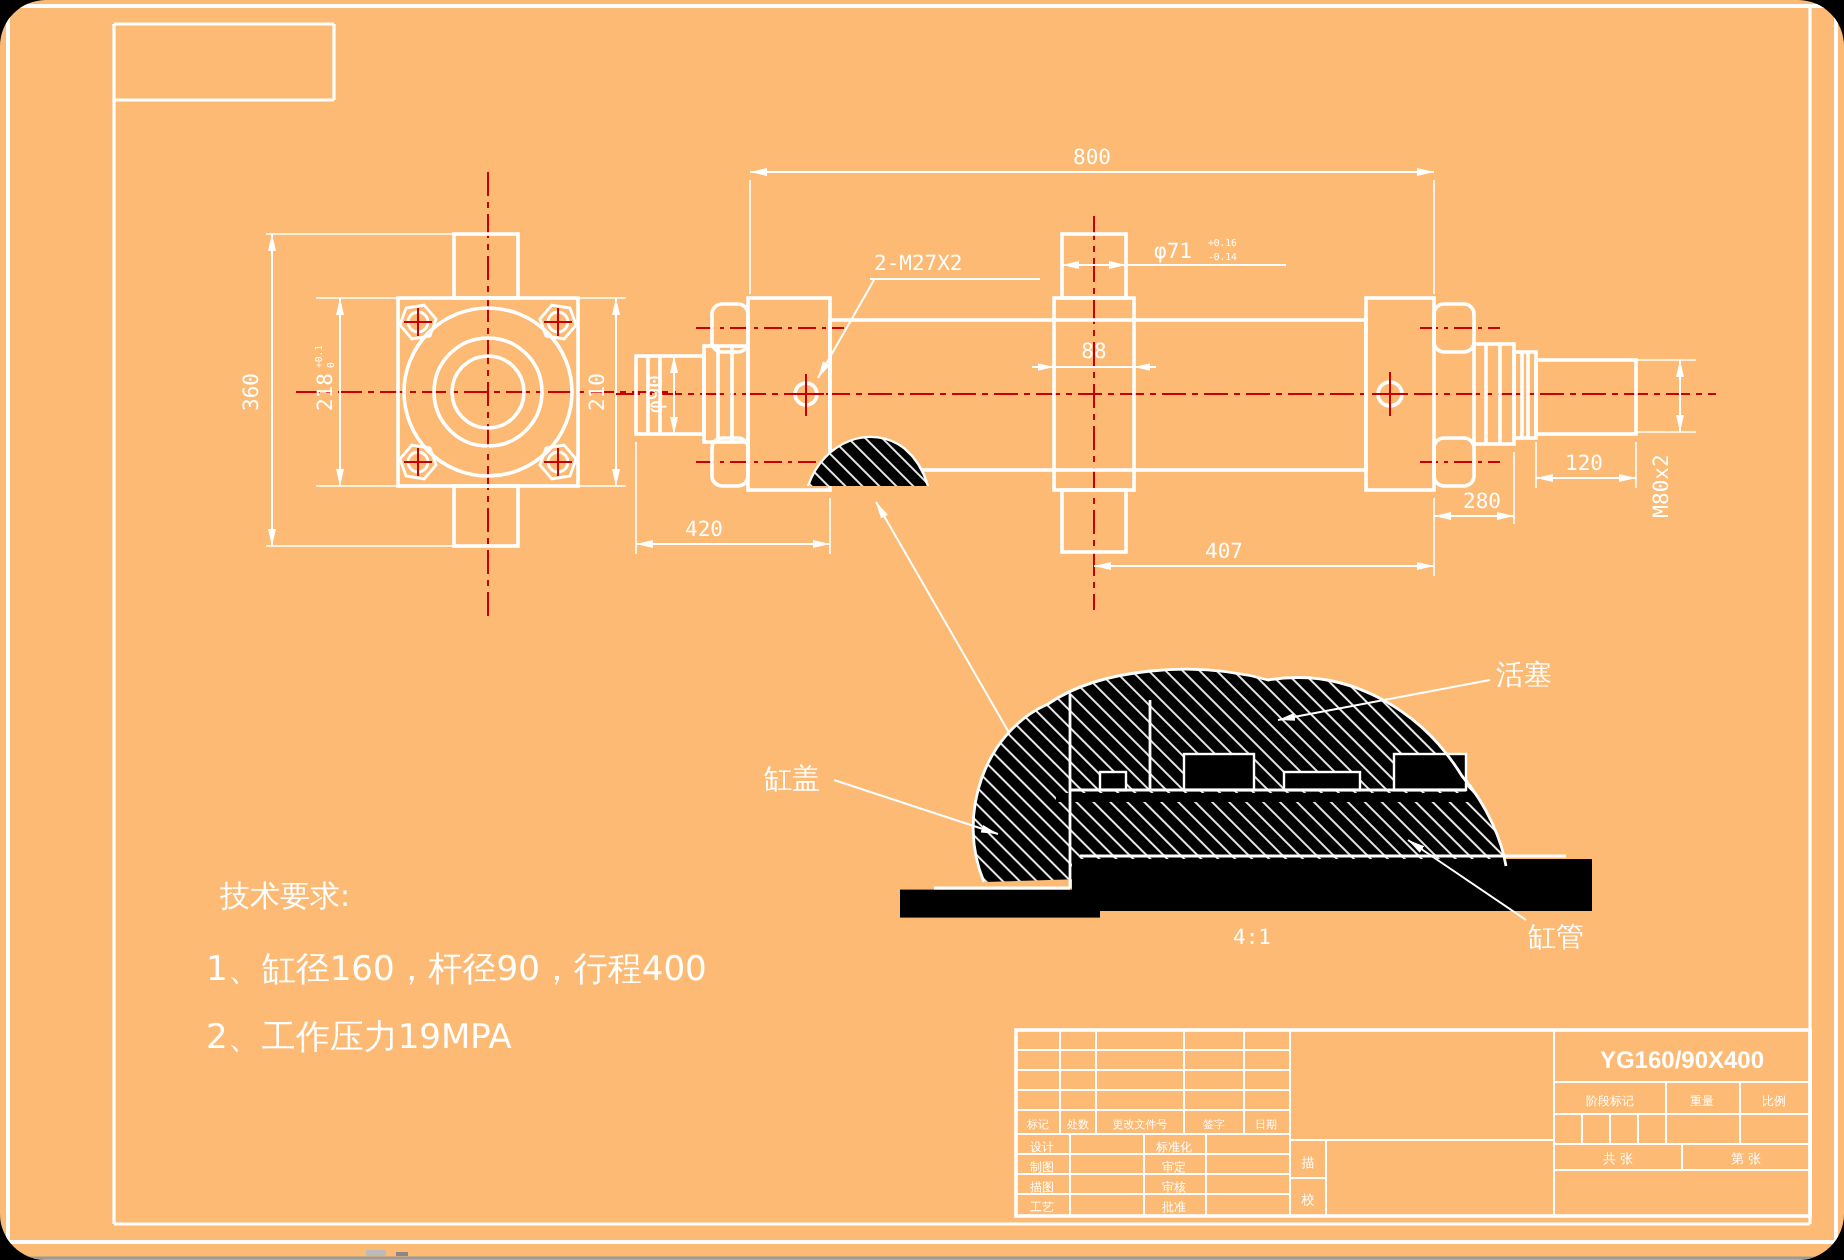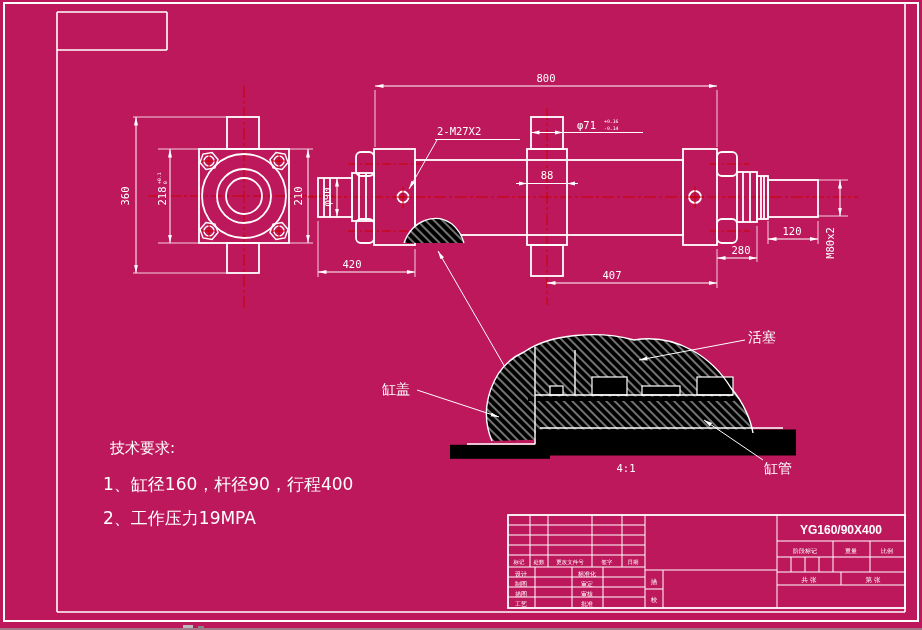--- a/index.html
+++ b/index.html
@@ -1,17 +1,17 @@
 <!DOCTYPE html>
 <html><head>
 <meta charset="utf-8">
 <style>
   html,body{margin:0;padding:0;background:#000;}
-  #stage{position:relative;width:922px;height:630px;background:#be185d;overflow:hidden;
-         font-family:"DejaVu Sans",sans-serif;}
+  #stage{position:relative;width:922px;height:630px;background:#fdba74;overflow:hidden;
+         font-family:"DejaVu Sans",sans-serif;border-radius:23px;}
   svg{position:absolute;left:0;top:0;}
   text{fill:#fff;}
   .dim{font-family:"DejaVu Sans Mono",monospace;font-size:10.5px;}
   .dimsm{font-family:"DejaVu Sans Mono",monospace;font-size:4.8px;}
   .cjk{font-family:"DejaVu Sans",sans-serif;}
   .tb{font-family:"DejaVu Sans",sans-serif;font-size:6px;}
 </style>
 </head>
 <body>
 

